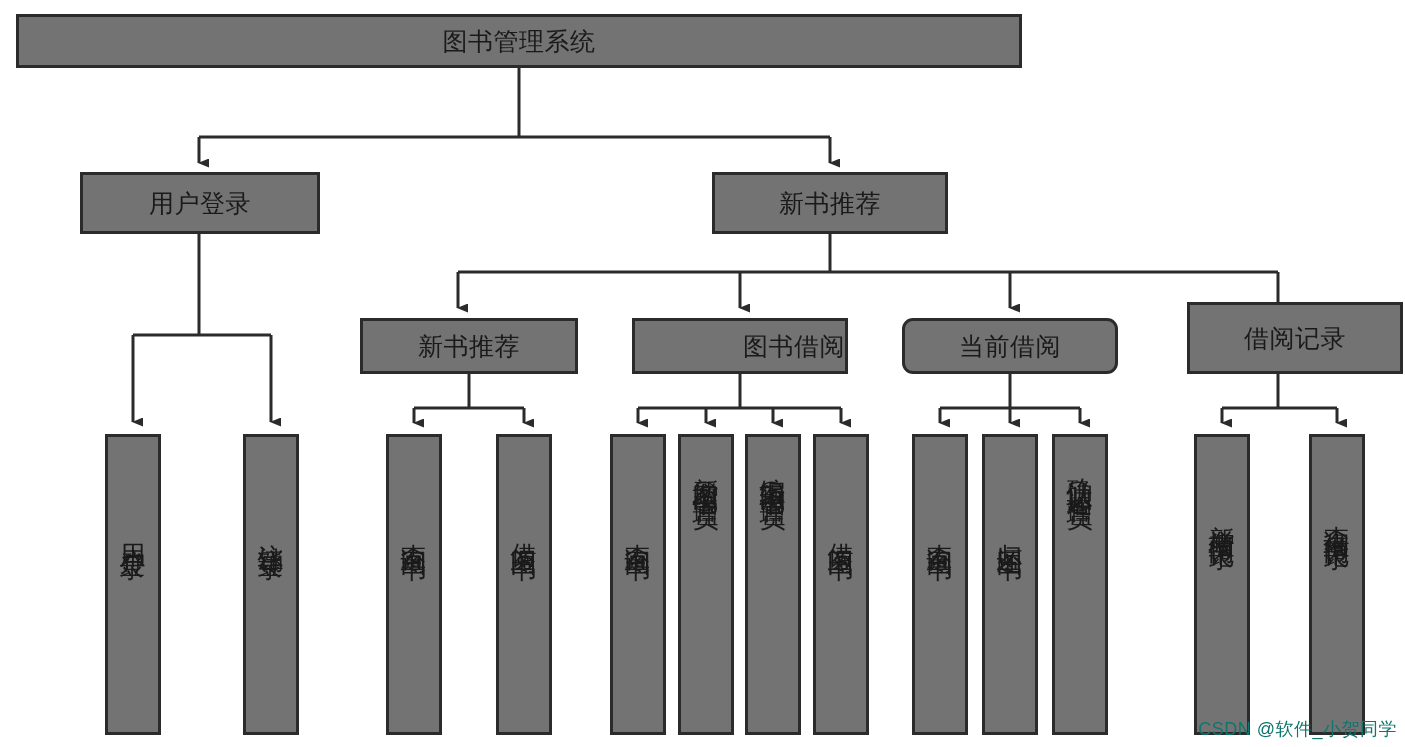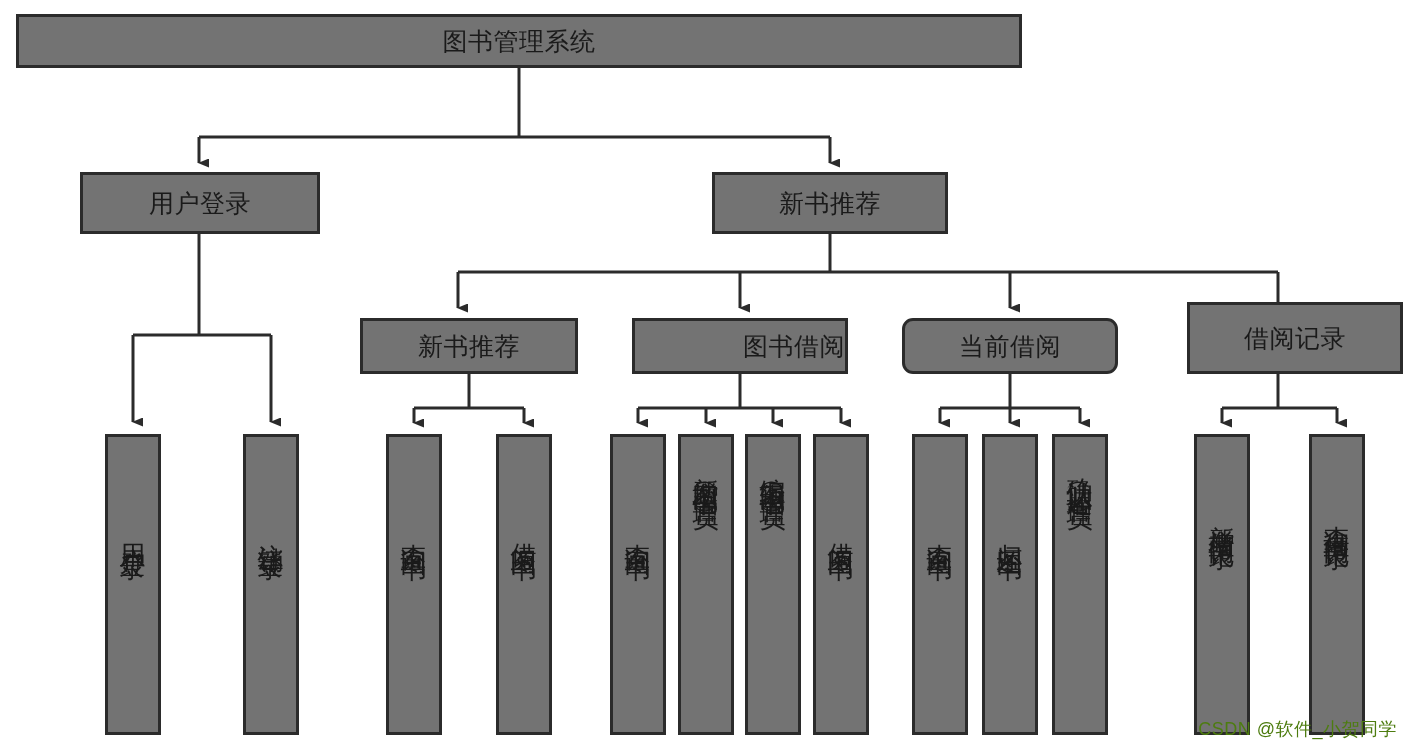--- a/index.html
+++ b/index.html
@@ -63,21 +63,21 @@
     margin-top: 56px;
   }
   .node-box.vertical.topal .node-label {
     margin-top: 8px;
   }
   #watermark {
     position: absolute;
     right: 8px;
     bottom: 6px;
     font-size: 18px;
-    color: #4d7c0f;
+    color: #0f766e;
     letter-spacing: 0.5px;
     z-index: 6;
     white-space: nowrap;
   }
 </style>
 </head>
 <body>
 
 <div id="diagram-canvas">
 

